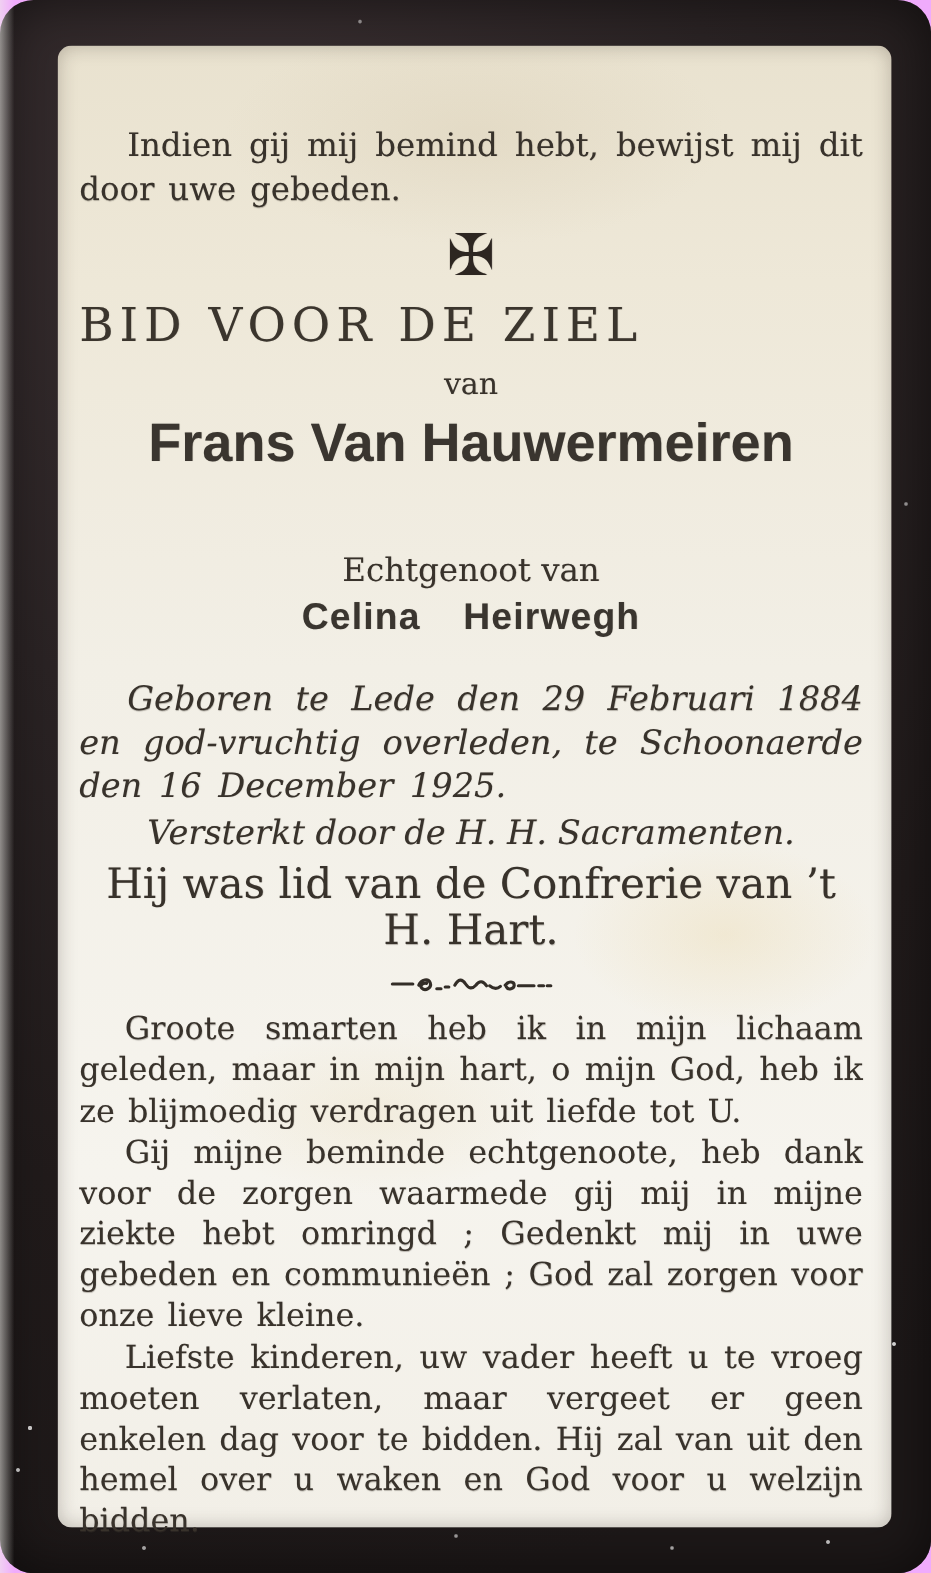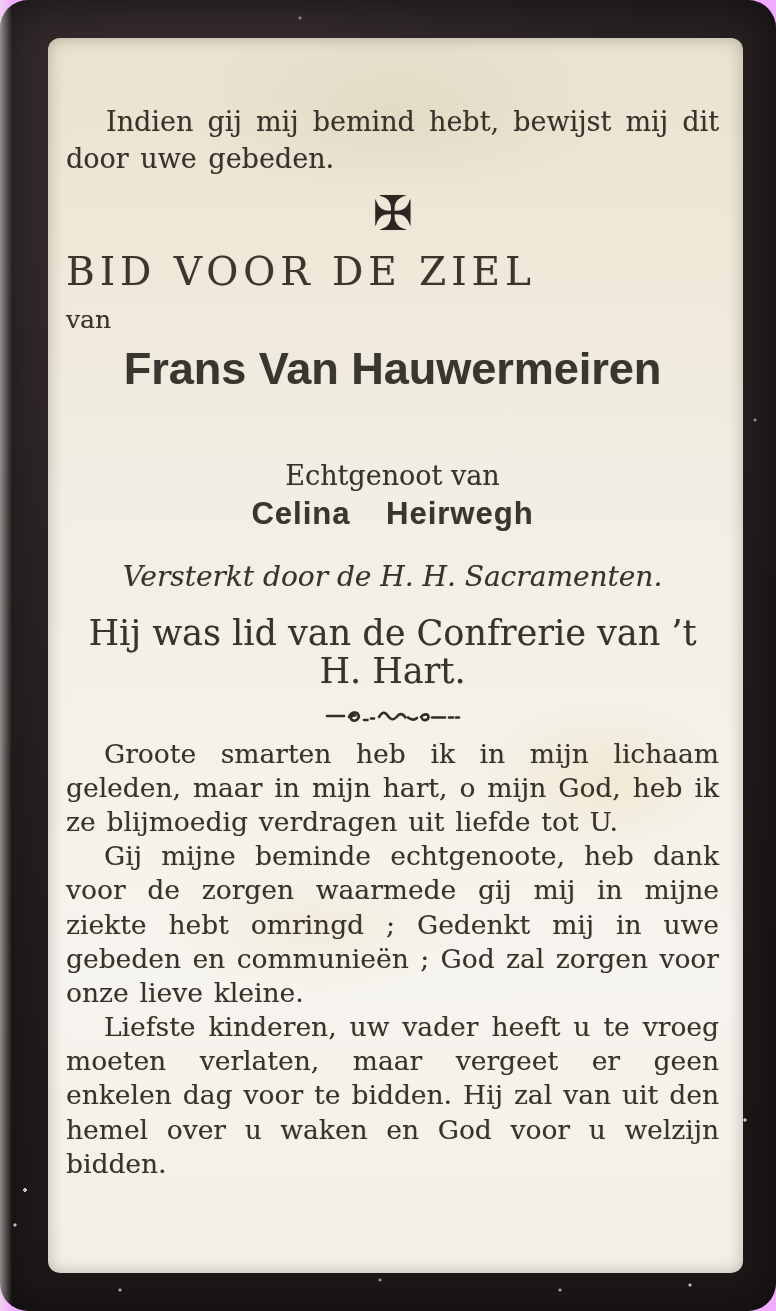--- a/index.html
+++ b/index.html
@@ -53,32 +53,32 @@
     padding:52px 24px 46px 18px;box-sizing:border-box;
     text-shadow: .3px .3px .7px rgba(70,62,54,.35);
   }
 
   .epigraph{font-size:27px;line-height:1.36;text-align:justify;text-indent:40px;
     word-spacing:3px;margin:14px 0 0;}
   .cross{ text-align:center;font-family:"DejaVu Sans",sans-serif;font-size:48px;
     line-height:1;margin-top:12px;color:#2d2621;}
   .title{ text-align:left;font-size:39px;font-weight:400;letter-spacing:5px;
     margin:14px 0 0;line-height:1.1;color:#3b352d;}
-  .of-label{font-size:25px;margin-top:13px;line-height:1;}
+  .of-label{text-align:center;font-size:25px;margin-top:13px;line-height:1;}
   .deceased-name{
     text-align:center;font-family:"Liberation Sans","DejaVu Sans",sans-serif;
     font-weight:700;font-size:45px;line-height:1.02;margin-top:14px;color:#3a352f;}
   .spouse-label{text-align:center;font-size:27px;margin-top:32px;line-height:1;}
   .spouse-name{
     text-align:center;font-family:"Liberation Sans","DejaVu Sans",sans-serif;
     font-weight:700;font-size:31px;line-height:1.02;margin-top:9px;
     word-spacing:26px;letter-spacing:1px;color:#3a352f;}
   .vitals{font-style:italic;font-size:28px;line-height:1.28;text-align:justify;
     text-indent:40px;word-spacing:5px;margin:10px 0 0;}
-  .sacraments{font-style:italic;font-size:28px;text-align:center;margin:7px 0 13px;line-height:1.1;}
+  .sacraments{font-style:italic;font-size:28px;text-align:center;margin:7px 0 0;line-height:1.1;}
   .confraternity{font-size:35px;text-align:center;margin:8px 0 0;line-height:1.1;}
   .divider{display:flex;justify-content:center;margin:16px 0 12px;}
   .par{font-size:26.5px;line-height:1.29;text-align:justify;text-indent:38px;
     word-spacing:2.5px;margin:0;}
   .squiggle{stroke:#332d27;stroke-width:2.6;fill:none;stroke-linecap:round;}
 </style>
 </head>
 <body>
 
 <div class="scan">
@@ -93,20 +93,21 @@
     <h1 class="title">BID VOOR DE ZIEL</h1>
 
     <div class="of-label">van</div>
 
     <h2 class="deceased-name">Frans Van Hauwermeiren</h2>
 
     <div class="spouse-label">Echtgenoot van</div>
 
     <h2 class="spouse-name">Celina Heirwegh</h2>
 
+    <p class="vitals">Geboren te Lede den 29 Februari 1884 en god-vruchtig overleden, te Schoonaerde den 16 December 1925.</p>
 
     <p class="sacraments">Versterkt door de H. H. Sacramenten.</p>
 
     <p class="confraternity">Hij was lid van de Confrerie van ’t H. Hart.</p>
 
     <div class="divider">
       <svg width="140" height="18" viewBox="0 0 140 18">
         <path class="squiggle" d="M4 9 h17"></path>
         <path class="squiggle" d="M26 10 c2 -5 8 -6 9.5 -2 c1.5 4 -4 7.5 -7 4.5 c-2 -2 0.5 -4.5 4 -4"></path>
         <path class="squiggle" d="M41 13 h3.5"></path>

